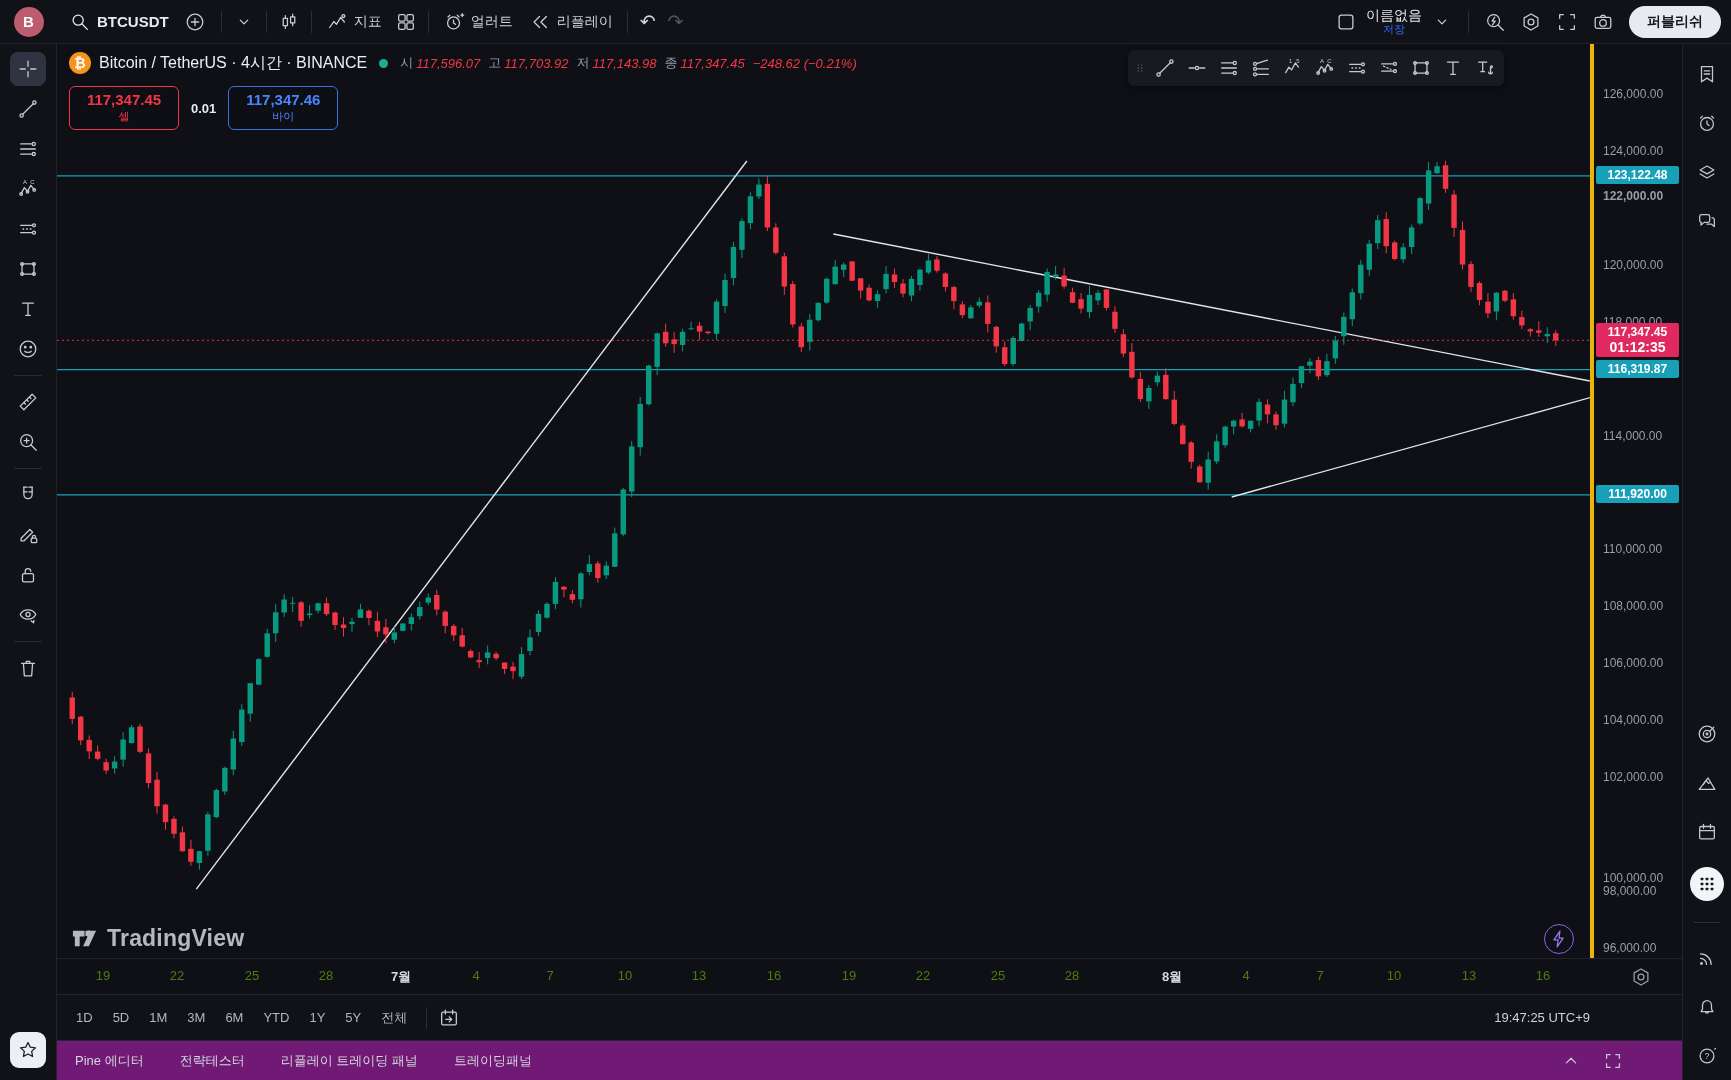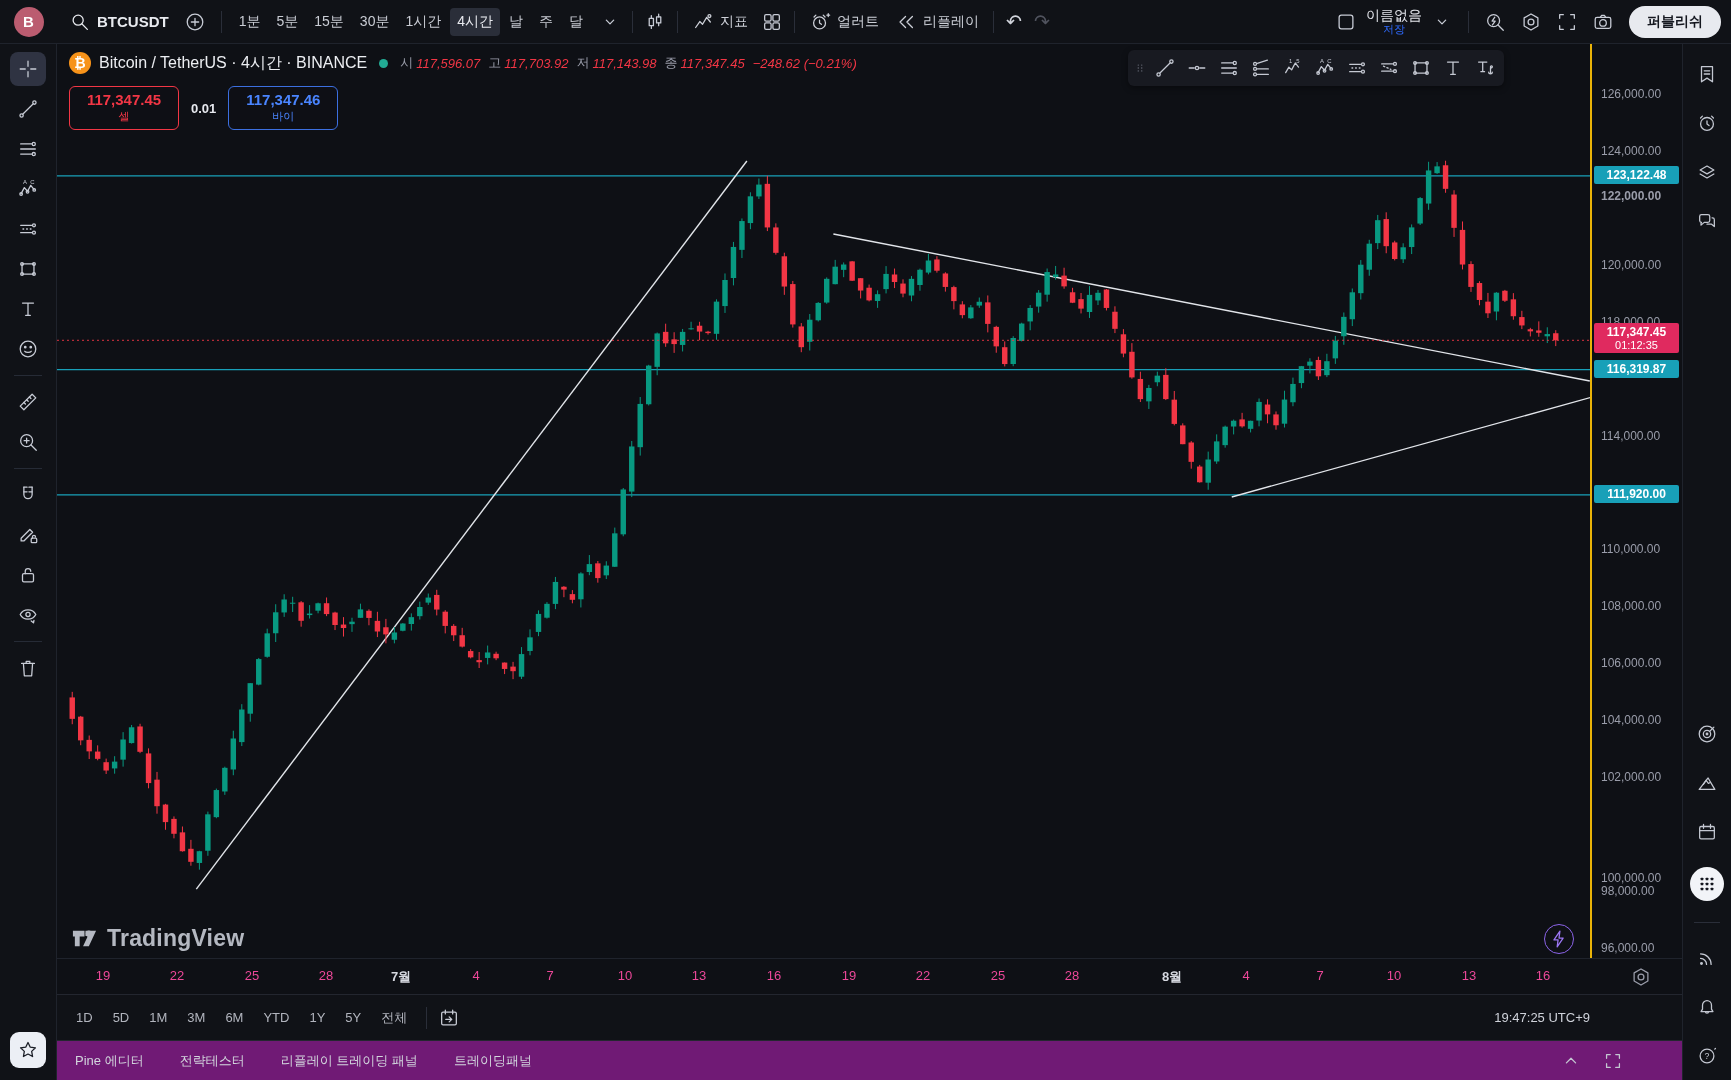--- a/index.html
+++ b/index.html
@@ -53,28 +53,28 @@
   .rsb .spacer { flex:1; }
   .appsbtn { width:34px; height:34px; border-radius:50%; background:#f2f4f8; display:flex;
     align-items:center; justify-content:center; cursor:pointer; color:#14171f; }
   .rsb .div { width:26px; height:1px; background:#2a2e39; }
 
   
   .main { position:absolute; left:57px; right:49px; top:44px; bottom:0; display:flex; flex-direction:column; }
   .chart-row { flex:1; position:relative; display:flex; }
   .plot { flex:1; position:relative; background:#0e1015; overflow:hidden; }
   .plot svg.chart { position:absolute; inset:0; }
-  .paxis { width:92px; position:relative; border-left:2px solid #eab308; background:#0e1015; font-size:12px; }
+  .paxis { width:92px; position:relative; border-left:4px solid #eab308; background:#0e1015; font-size:12px; }
   .ptick { position:absolute; left:9px; color:#9a9daa; }
   .plabel { position:absolute; left:2px; right:3px; text-align:center; color:#fff; font-weight:bold;
     font-size:12px; border-radius:2px; padding:2px 2px; cursor:pointer; }
-  .plabel .cd { font-weight:normal; font-size:11px; }
+  .plabel .cd { font-weight:bold; font-size:14px; }
 
   .taxis { height:36px; position:relative; border-top:1px solid #1f232c; background:#0e1015; }
-  .tlab { position:absolute; top:9px; transform:translateX(-50%); font-size:13px; color:#ec4899; }
+  .tlab { position:absolute; top:9px; transform:translateX(-50%); font-size:13px; color:#4d7c0f; }
   .tlab.bold { font-weight:bold; color:#d6d9e0; }
   .axgear { position:absolute; right:30px; top:7px; color:#9a9daa; cursor:pointer; }
 
   .rtoolbar { height:46px; border-top:1px solid #23262f; background:#101217; display:flex;
     align-items:center; padding:0 12px; font-size:13px; color:#b2b5be; }
   .range { padding:5px 7px; border-radius:4px; cursor:pointer; margin-right:6px; }
   .clock { margin-left:auto; padding-right:80px; color:#cfd2da; cursor:pointer; }
 
   .bpanel { height:40px; border-top:1px solid #23262f; background:#701a75; display:flex;
     align-items:center; padding:0 18px; font-size:13px; color:#d2d5dd; }
@@ -136,31 +136,20 @@
       <div class="ibtn">
           <span class="icon">
             <svg viewBox="0 0 24 24" width="22" height="22" fill="none" stroke="currentColor" stroke-width="1.4" stroke-linecap="round" stroke-linejoin="round">
               <circle cx="12" cy="12" r="8.5"></circle>
               <path d="M12 8v8M8 12h8"></path>
             </svg>
           </span>
         </div>
     </div>
     <div class="vsep"></div>
-    <div class="hgroup" id="intervals">
-        <span class="iv">1분</span>
-        <span class="iv">5분</span>
-        <span class="iv">15분</span>
-        <span class="iv">30분</span>
-        <span class="iv">1시간</span>
-        <span class="iv active">4시간</span>
-        <span class="iv">날</span>
-        <span class="iv">주</span>
-        <span class="iv">달</span>
-      </div>
     <div class="ibtn">
         <span class="icon">
           <svg viewBox="0 0 24 24" width="22" height="22" fill="none" stroke="currentColor" stroke-width="1.4" stroke-linecap="round" stroke-linejoin="round">
             <path d="M8 10l4 4 4-4"></path>
           </svg>
         </span>
       </div>
     <div class="vsep"></div>
     <div class="ibtn">
         <span class="icon">

